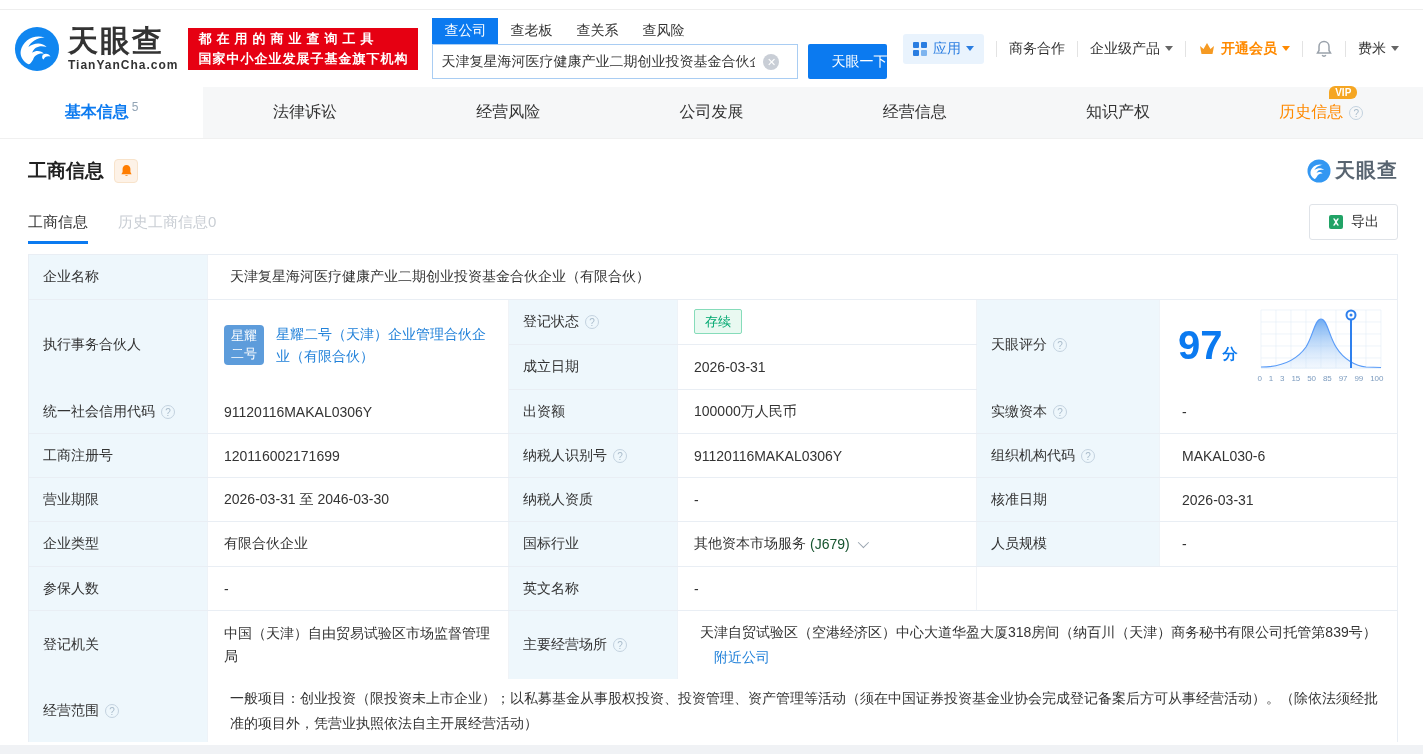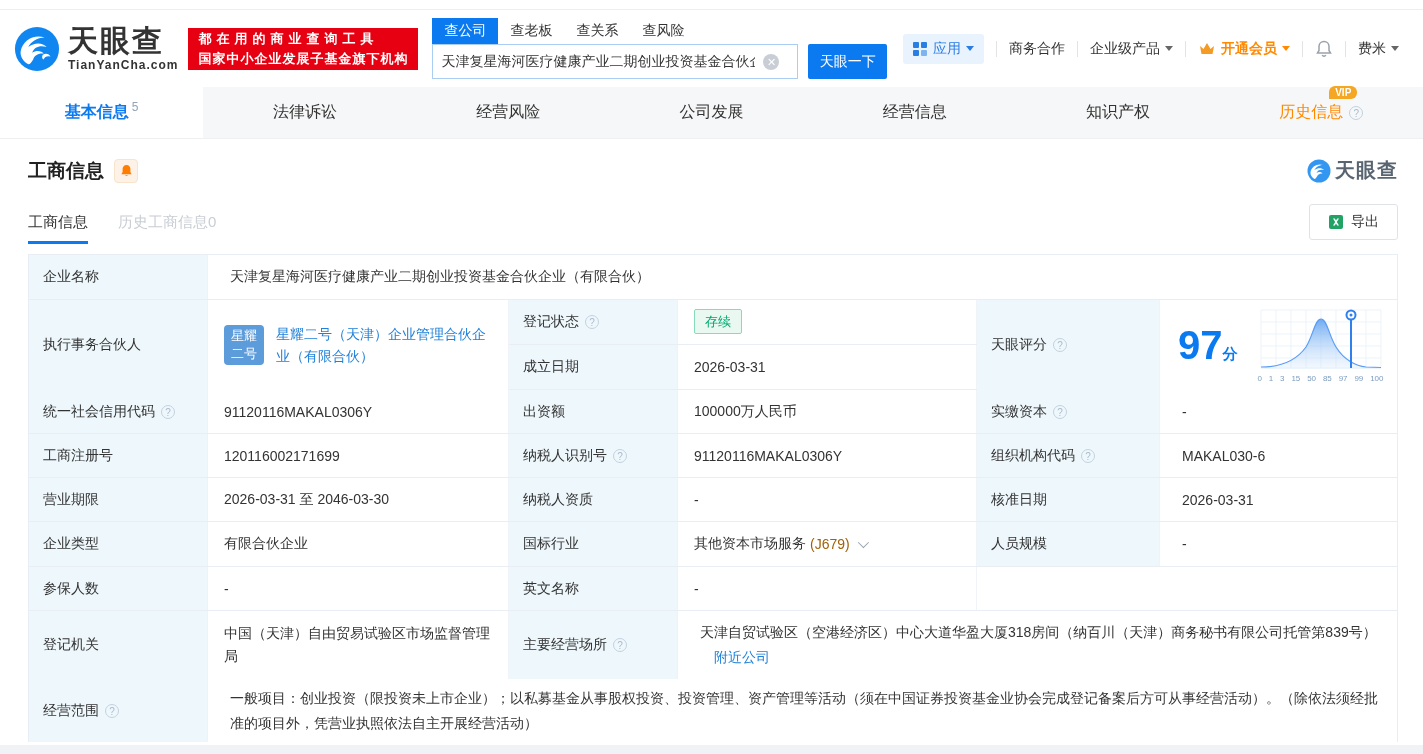--- a/index.html
+++ b/index.html
@@ -19,21 +19,21 @@
   .slogan .l1 { letter-spacing:5px; }
   .slogan .l2 { letter-spacing:1px; }
   .search { margin-left:14px; width:455px; }
   .s-tabs { display:flex; align-items:flex-end; font-size:14px; }
   .s-tab { padding:4px 12px; cursor:pointer; color:#333; }
   .s-tab.active { background:#0b7af0; color:#fff; }
   .s-row { display:flex; }
   .s-input { position:relative; width:368px; height:35px; border:1px solid #a9cdf3; display:flex; align-items:center; }
   .s-input input { border:none; outline:none; width:330px; height:100%; padding:0 8px; font-size:14px; color:#333; font-family:inherit; }
   .clear-ic { width:16px; height:16px; border-radius:50%; background:#c9ced6; color:#fff; font-size:11px; line-height:16px; text-align:center; cursor:pointer; }
-  .s-btn { margin-left:10px; width:80px; height:35px; background:#0b7af0; color:#fff; border:none; font-size:14px; cursor:pointer; font-family:inherit; border-radius:2px; }
+  .s-btn { margin-left:10px; width:80px; height:35px; background:#0b7af0; color:#fff; border:none; font-size:14px; cursor:pointer; font-family:inherit; border-radius:2px;text-align:right; }
   .nav { margin-left:auto; display:flex; align-items:center; font-size:14px; color:#333; }
   .nav .sep { width:1px; height:16px; background:#e3e3e3; margin:0 12px; }
   .nav-app { display:flex; align-items:center; background:#e9f3fd; color:#2a7de1; padding:6px 10px; border-radius:3px; cursor:pointer; }
   .grid-ic { display:inline-grid; grid-template-columns:6px 6px; grid-gap:2px; margin-right:6px; }
   .grid-ic i { width:6px; height:6px; background:#2a7de1; border-radius:1px; }
   .grid-ic i:nth-child(4){ background:#7db4ef; }
   .caret { display:inline-block; width:0; height:0; border-left:4px solid transparent; border-right:4px solid transparent; border-top:5px solid #666; margin-left:5px; }
   .nav-app .caret { border-top-color:#2a7de1; }
   .nav-item { cursor:pointer; display:flex; align-items:center; }
   .nav-vip { color:#ff8a00; font-weight:bold; cursor:pointer; display:flex; align-items:center; }
@@ -73,21 +73,21 @@
   .grow { flex:1 1 auto; border-right:none;padding-left:22px; }
   .h45{height:45px} .h44{height:44px} .h90{height:90px} .h68{height:68px} .h63{height:63px}
   .sub2 { display:flex; flex-direction:column; width:468px; flex:none; }
   .sub2 .srow { display:flex; height:45px; }
   .sub2 .srow:first-child { border-bottom:1px solid #e9eef4; }
   .status-badge { display:inline-block; border:1px solid #86dcba; background:#e9f9f1; color:#00a870; font-size:13px; padding:3px 10px; border-radius:2px; line-height:17px; }
   a.blue, .blue { color:#2181d9; text-decoration:none; cursor:pointer; }
   .partner { display:flex; align-items:center; gap:12px; }
   .p-avatar { width:40px; height:40px; background:#5d9cdb; color:#fff; border-radius:4px; font-size:13px; line-height:18px; display:flex; align-items:center; text-align:center; padding:2px 6px; flex:none; }
   .p-link { line-height:22px; }
-  .gray-code { color:#a16207; margin-left:4px; }
+  .gray-code { color:#14532d; margin-left:4px; }
   .chev { display:inline-block; width:8px; height:8px; border-right:1.5px solid #9aa5b0; border-bottom:1.5px solid #9aa5b0; transform:rotate(45deg) translateY(-2px); margin-left:8px; cursor:pointer; }
   .wrap2 { line-height:23px; align-items:center; display:flex; flex-wrap:wrap; padding-top:10px; padding-bottom:10px; }
   .addr-cell { display:block; line-height:25px; padding-top:9px; }
   .addr-cell .blue { margin-left:14px; }
   .scope-cell { display:block; line-height:25px; padding-top:7px; font-size:14px; }
 
   
   .score-cell { display:flex; align-items:center; gap:20px; padding:0 8px 0 18px; }
   .score-num { color:#0b7af0; font-weight:bold; font-size:40px; line-height:40px; }
   .score-unit { color:#0b7af0; font-size:15px; font-weight:bold; }

